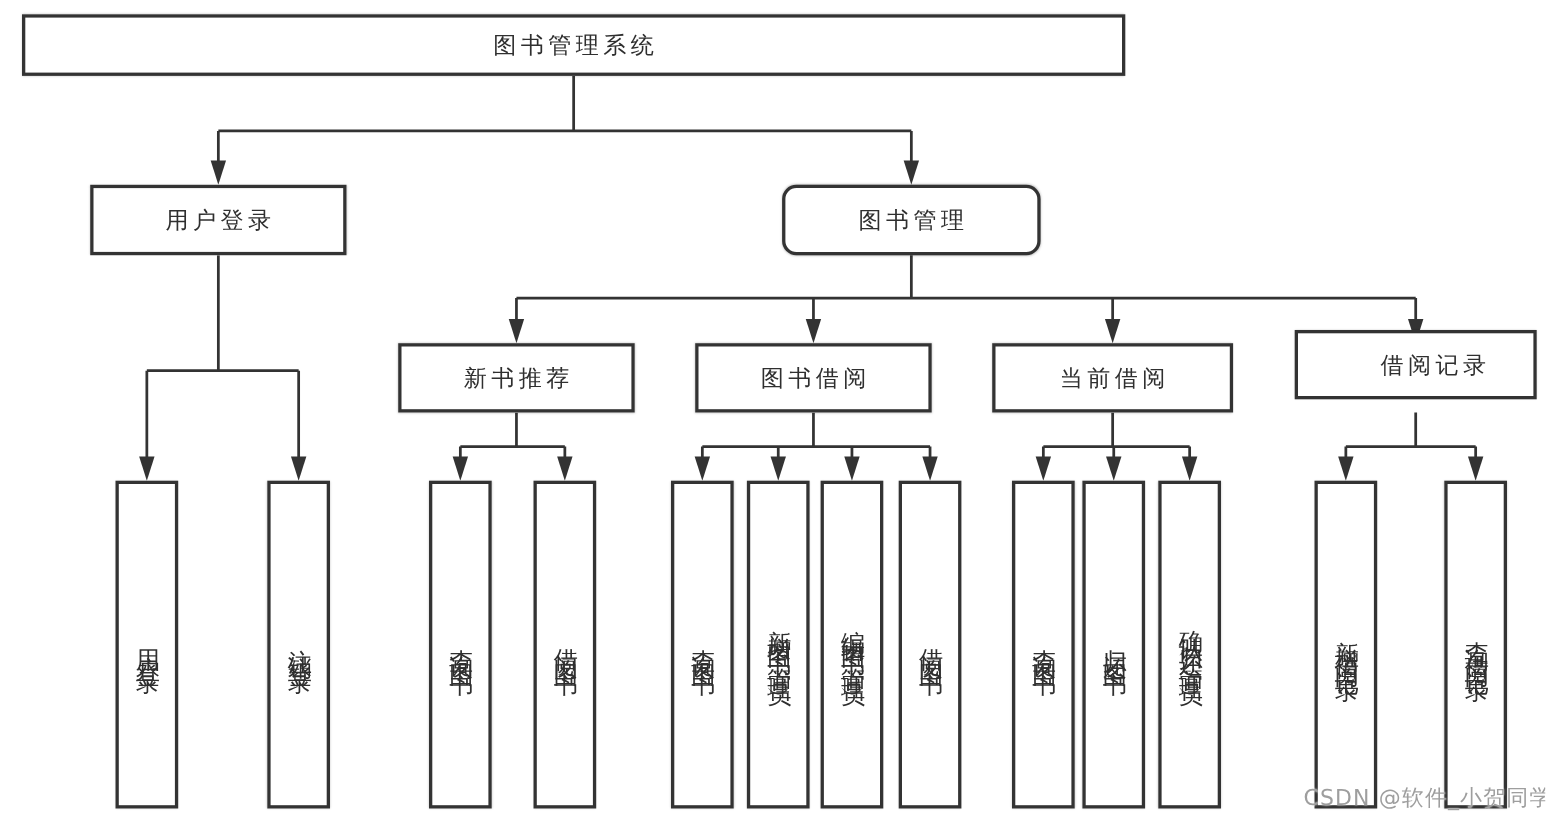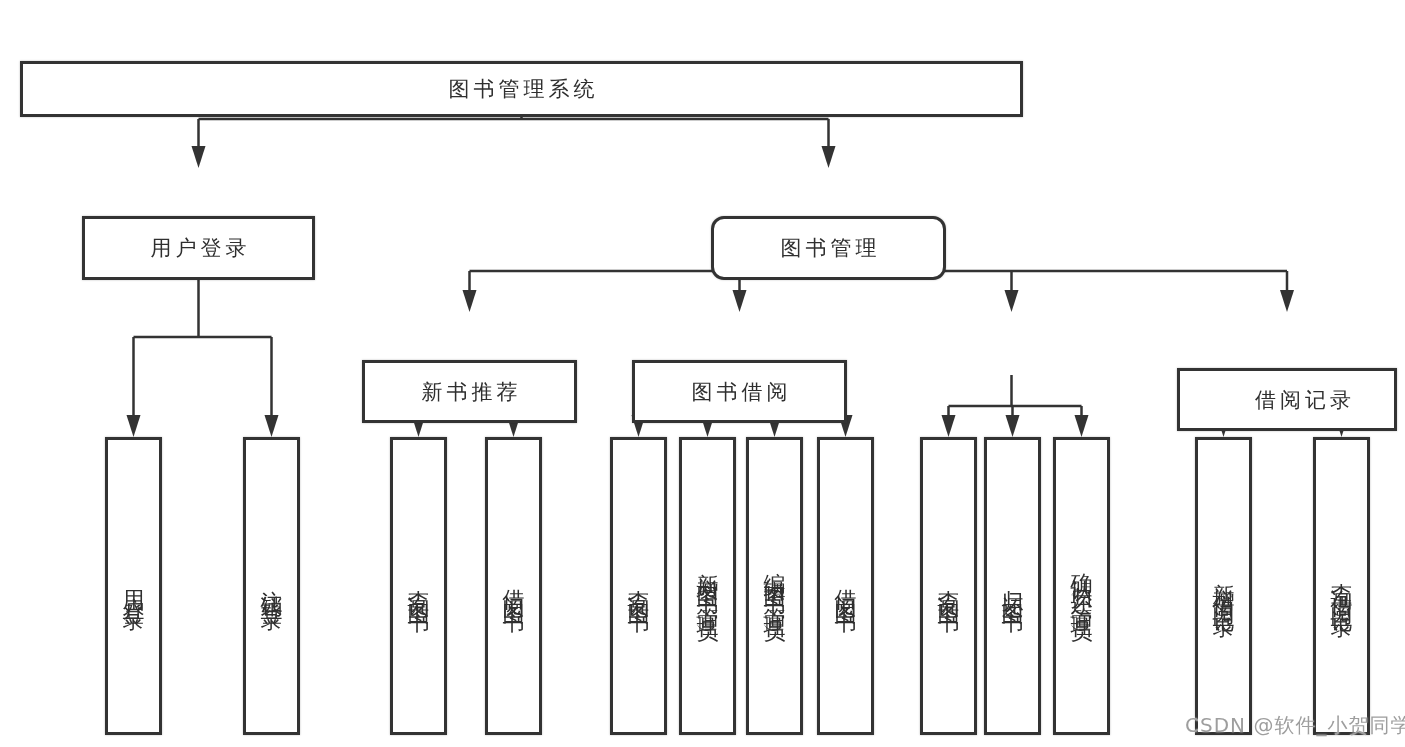--- a/index.html
+++ b/index.html
@@ -7,21 +7,21 @@
     position:relative;width:1405px;height:747px;background:#ffffff;overflow:hidden;
     font-family:"DejaVu Sans","Liberation Sans",sans-serif;
   }
   svg.wires{position:absolute;left:0;top:0;pointer-events:none;}
   .node{
     position:absolute;box-sizing:border-box;background:#ffffff;
     border:3px solid #333333;color:#2f2f2f;
     display:flex;align-items:center;justify-content:center;
     box-shadow:0 0 2px rgba(0,0,0,0.25);
   }
-  .node-h{font-size:21px;letter-spacing:4px;white-space:nowrap;text-indent:4px;margin-top:48px;}
+  .node-h{font-size:21px;letter-spacing:4px;white-space:nowrap;text-indent:4px;}
   .node-v .vtext{
     writing-mode:vertical-rl;text-orientation:mixed;
     font-size:22px;letter-spacing:7px;line-height:1;white-space:nowrap;
   }
   .watermark{
     position:absolute;left:1185px;top:712px;
     font-size:20px;color:#9e9e9e;letter-spacing:1px;white-space:nowrap;
     text-shadow:0 0 2px #ffffff;
   }
 </style>
@@ -73,21 +73,24 @@
   <div class="node node-h" style="left:711px;top:168px;width:235px;height:64px;border-radius:13px;">
     <span>图书管理</span>
   </div>
 
   <div class="node node-h" style="left:362px;top:312px;width:215px;height:63px;font-family:Liberation Serif, serif;">
     <span>新书推荐</span>
   </div>
   <div class="node node-h" style="left:632px;top:312px;width:215px;height:63px;">
     <span>图书借阅</span>
   </div>
-  <div class="node node-h" style="left:1177px;top:320px;width:220px;height:63px;padding-left:32px;">
+  <div class="node node-h" style="left:902px;top:312px;width:219px;height:63px;">
+    <span>当前借阅</span>
+  </div>
+  <div class="node node-h" style="left:1177px;top:300px;width:220px;height:63px;padding-left:32px;">
     <span>借阅记录</span>
   </div>
 
   <div class="node node-v" style="left:105px;top:437px;width:57px;height:298px;">
     <span class="vtext">用户登录</span>
   </div>
   <div class="node node-v" style="left:243px;top:437px;width:57px;height:298px;">
     <span class="vtext">注销登录</span>
   </div>
 

